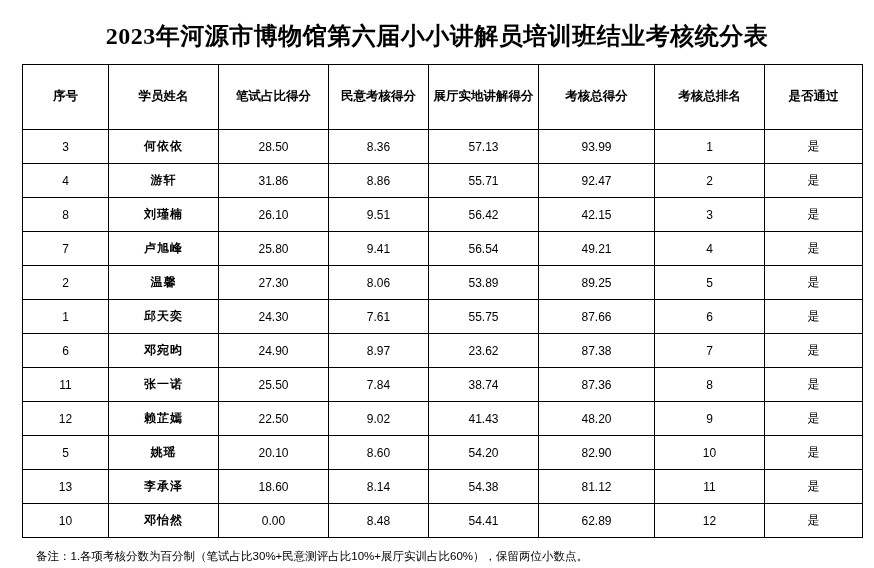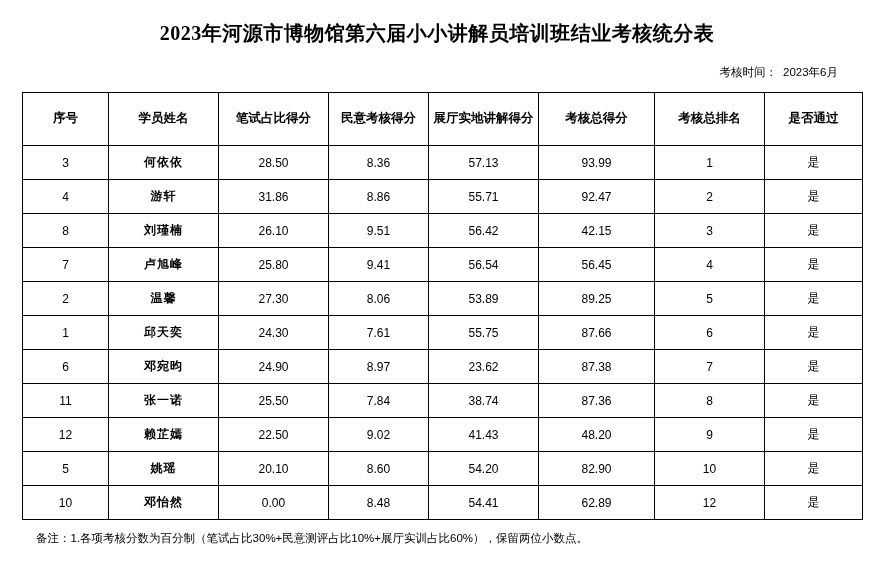--- a/index.html
+++ b/index.html
@@ -16,21 +16,21 @@
   }
   .page {
     position: relative;
     width: 874px;
     height: 568px;
     box-sizing: border-box;
   }
   .title {
     text-align: center;
     font-family: "Liberation Serif", serif;
-    font-size: 20px;
+    font-size: 24px;
     font-weight: bold;
     letter-spacing: 0.5px;
     padding-top: 20px;
     color: #000;
   }
   .meta-row {
     margin-top: 18px;
     padding-right: 36px;
     text-align: right;
     font-size: 11.5px;
@@ -57,21 +57,21 @@
     text-align: center;
     vertical-align: middle;
     font-size: 12px;
     color: #000;
   }
   table.score-table thead th {
     height: 44px;
     font-weight: bold;
     font-size: 12.5px;
     line-height: 1.25;
-    padding: 4px 4px;
+    padding: 10px 4px;
   }
   table.score-table tbody td {
     height: 31px;
     padding: 1px 3px;
   }
   td.name-cell {
     font-weight: bold;
     letter-spacing: 1px;
     margin-left: 23px;
   }
@@ -91,23 +91,20 @@
     line-height: 1.4;
   }
 </style>
 </head>
 <body>
 
 <div class="page">
 
   <div class="title">2023年河源市博物馆第六届小小讲解员培训班结业考核统分表</div>
 
-  <div class="meta-row">
-    <span class="meta-label">考核时间：</span><span class="meta-value">2023年6月</span>
-  </div>
 
   <div class="table-wrap">
     <table class="score-table">
       <colgroup>
         <col class="col-seq">
         <col class="col-name">
         <col class="col-written">
         <col class="col-opinion">
         <col class="col-hall">
         <col class="col-total">
@@ -156,21 +153,21 @@
             <td>42.15</td>
             <td>3</td>
             <td>是</td>
           </tr>
           <tr>
             <td>7</td>
             <td class="name-cell">卢旭峰</td>
             <td>25.80</td>
             <td>9.41</td>
             <td>56.54</td>
-            <td>56.45</td>
+            <td>49.21</td>
             <td>4</td>
             <td>是</td>
           </tr>
           <tr>
             <td>2</td>
             <td class="name-cell">温馨</td>
             <td>27.30</td>
             <td>8.06</td>
             <td>53.89</td>
             <td>89.25</td>
@@ -221,20 +218,30 @@
             <td>5</td>
             <td class="name-cell">姚瑶</td>
             <td>20.10</td>
             <td>8.60</td>
             <td>54.20</td>
             <td>82.90</td>
             <td>10</td>
             <td>是</td>
           </tr>
           <tr>
+            <td>13</td>
+            <td class="name-cell">李承泽</td>
+            <td>18.60</td>
+            <td>8.14</td>
+            <td>54.38</td>
+            <td>81.12</td>
+            <td>11</td>
+            <td>是</td>
+          </tr>
+          <tr>
             <td>10</td>
             <td class="name-cell">邓怡然</td>
             <td>0.00</td>
             <td>8.48</td>
             <td>54.41</td>
             <td>62.89</td>
             <td>12</td>
             <td>是</td>
           </tr>
         </tbody>

